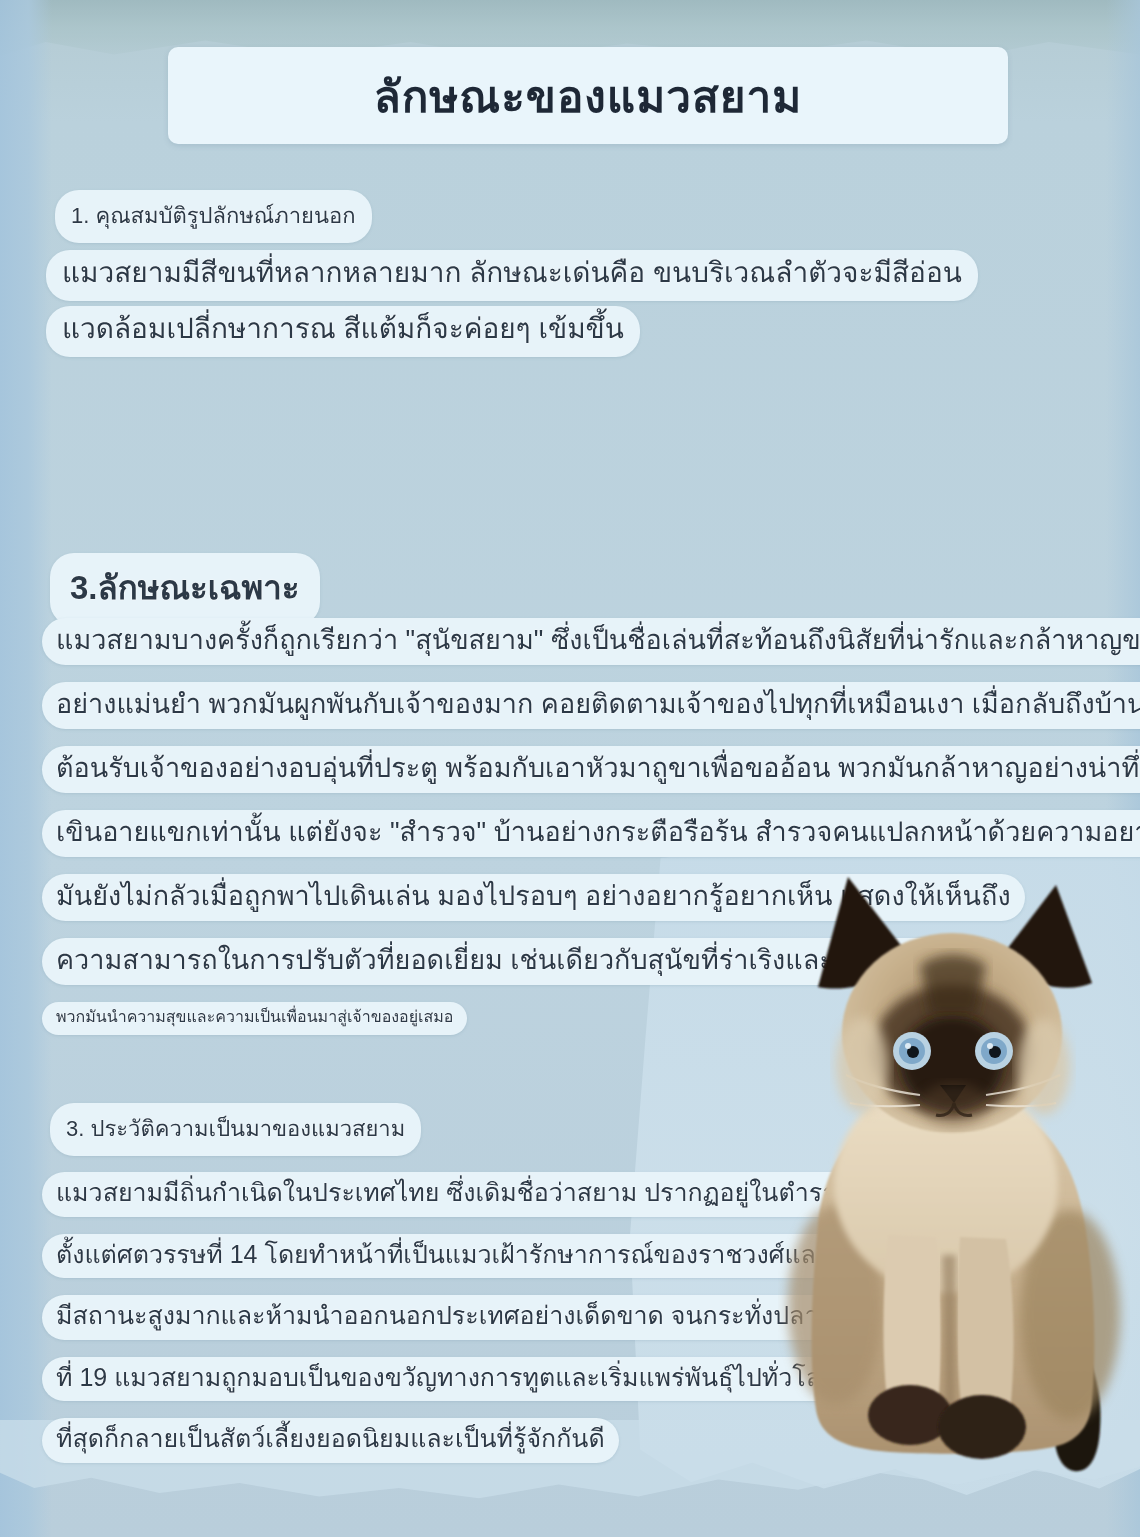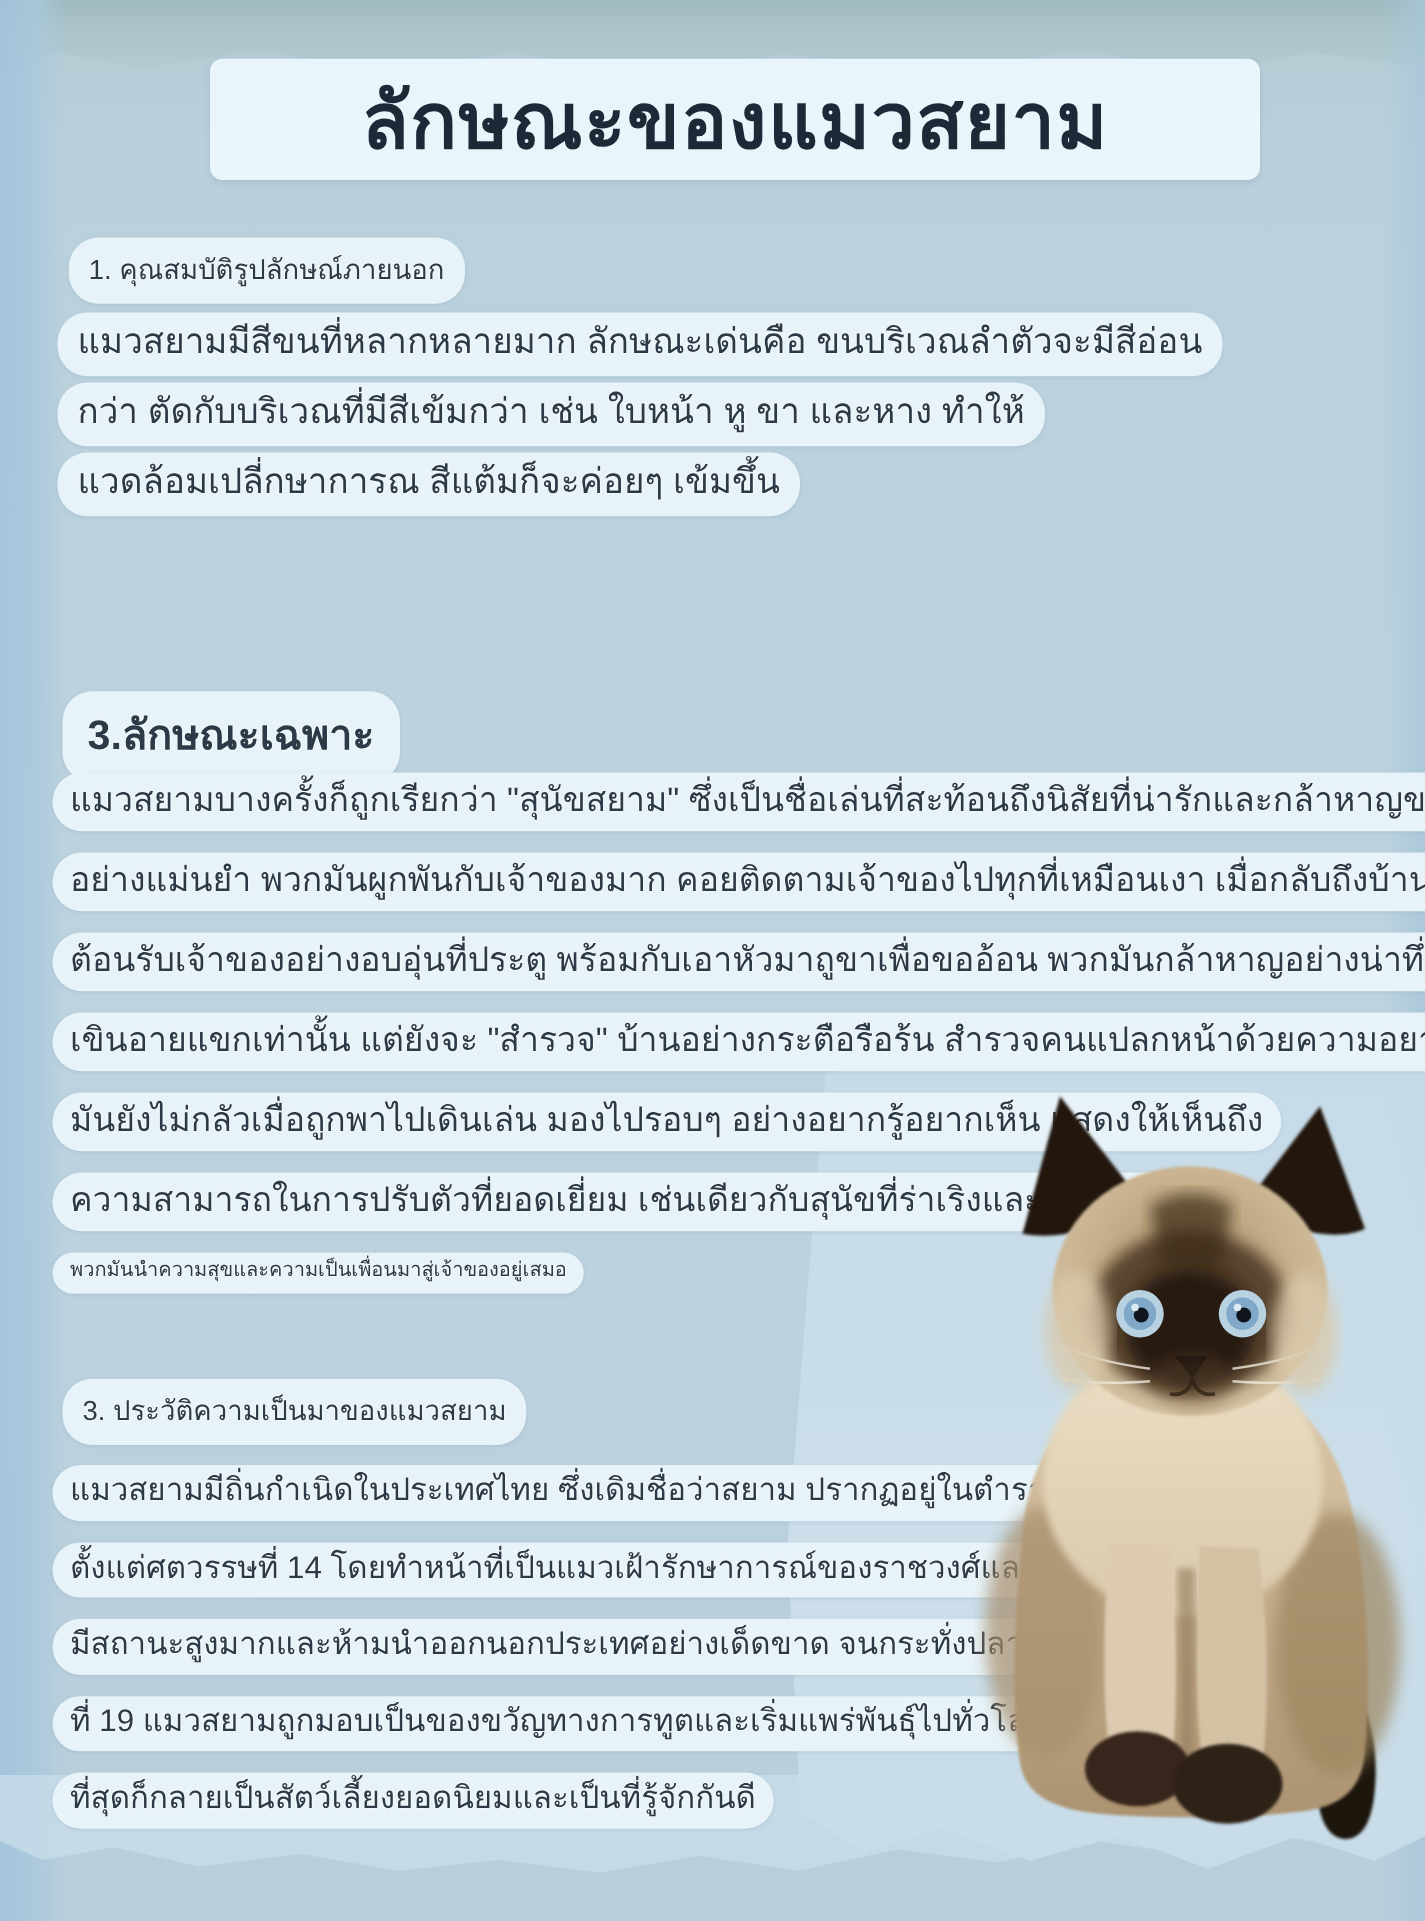--- a/index.html
+++ b/index.html
@@ -42,21 +42,21 @@
   }
   
   .title-box{
     position:absolute;left:168px;top:47px;width:840px;height:97px;
     background:var(--title-bg,#e9f5fb);
     border-radius:10px;
     box-shadow:0 2px 5px rgba(110,145,165,.25);
     display:flex;align-items:center;justify-content:center;
   }
   .title-box h1{
-    margin:0;font-size:62px;font-weight:bold;
+    margin:0;font-size:44px;font-weight:bold;
     color:var(--text-dark,#1e2836);letter-spacing:1px;
   }
   
   .line{white-space:nowrap;}
   .pill{
     display:inline-block;
     background:var(--pill-bg,#e7f3f9);
     border-radius:24px;
     color:var(--text,#2c3947);
     text-shadow:0 0 2px #fff,0 0 1px #fff;
@@ -91,21 +91,20 @@
 
   <div class="title-box">
     <h1>ลักษณะของแมวสยาม</h1>
   </div>
 
   <div class="sec sec-heading" style="left:55px;top:190px;">
     <span class="pill">1. คุณสมบัติรูปลักษณ์ภายนอก</span>
   </div>
   <div class="sec" id="sec1-lines">
     <div class="line"><span class="pill">แมวสยามมีสีขนที่หลากหลายมาก ลักษณะเด่นคือ ขนบริเวณลำตัวจะมีสีอ่อน</span></div>
-    <div class="line"><span class="pill">กว่า ตัดกับบริเวณที่มีสีเข้มกว่า เช่น ใบหน้า หู ขา และหาง ทำให้</span></div>
     <div class="line"><span class="pill">แวดล้อมเปลี่กษาการณ สีแต้มก็จะค่อยๆ เข้มขึ้น</span></div>
   </div>
 
   <div class="sec sec-heading sec-heading--big" style="left:50px;top:553px;">
     <span class="pill">3.ลักษณะเฉพาะ</span>
   </div>
   <div class="sec" id="sec2-lines">
     <div class="line"><span class="pill">แมวสยามบางครั้งก็ถูกเรียกว่า "สุนัขสยาม" ซึ่งเป็นชื่อเล่นที่สะท้อนถึงนิสัยที่น่ารักและกล้าหาญของพวกมันได้</span></div>
     <div class="line"><span class="pill">อย่างแม่นยำ พวกมันผูกพันกับเจ้าของมาก คอยติดตามเจ้าของไปทุกที่เหมือนเงา เมื่อกลับถึงบ้าน พวกมันจะออกมา</span></div>
     <div class="line"><span class="pill">ต้อนรับเจ้าของอย่างอบอุ่นที่ประตู พร้อมกับเอาหัวมาถูขาเพื่อขออ้อน พวกมันกล้าหาญอย่างน่าทึ่ง ไม่เพียงแต่ไม่</span></div>

